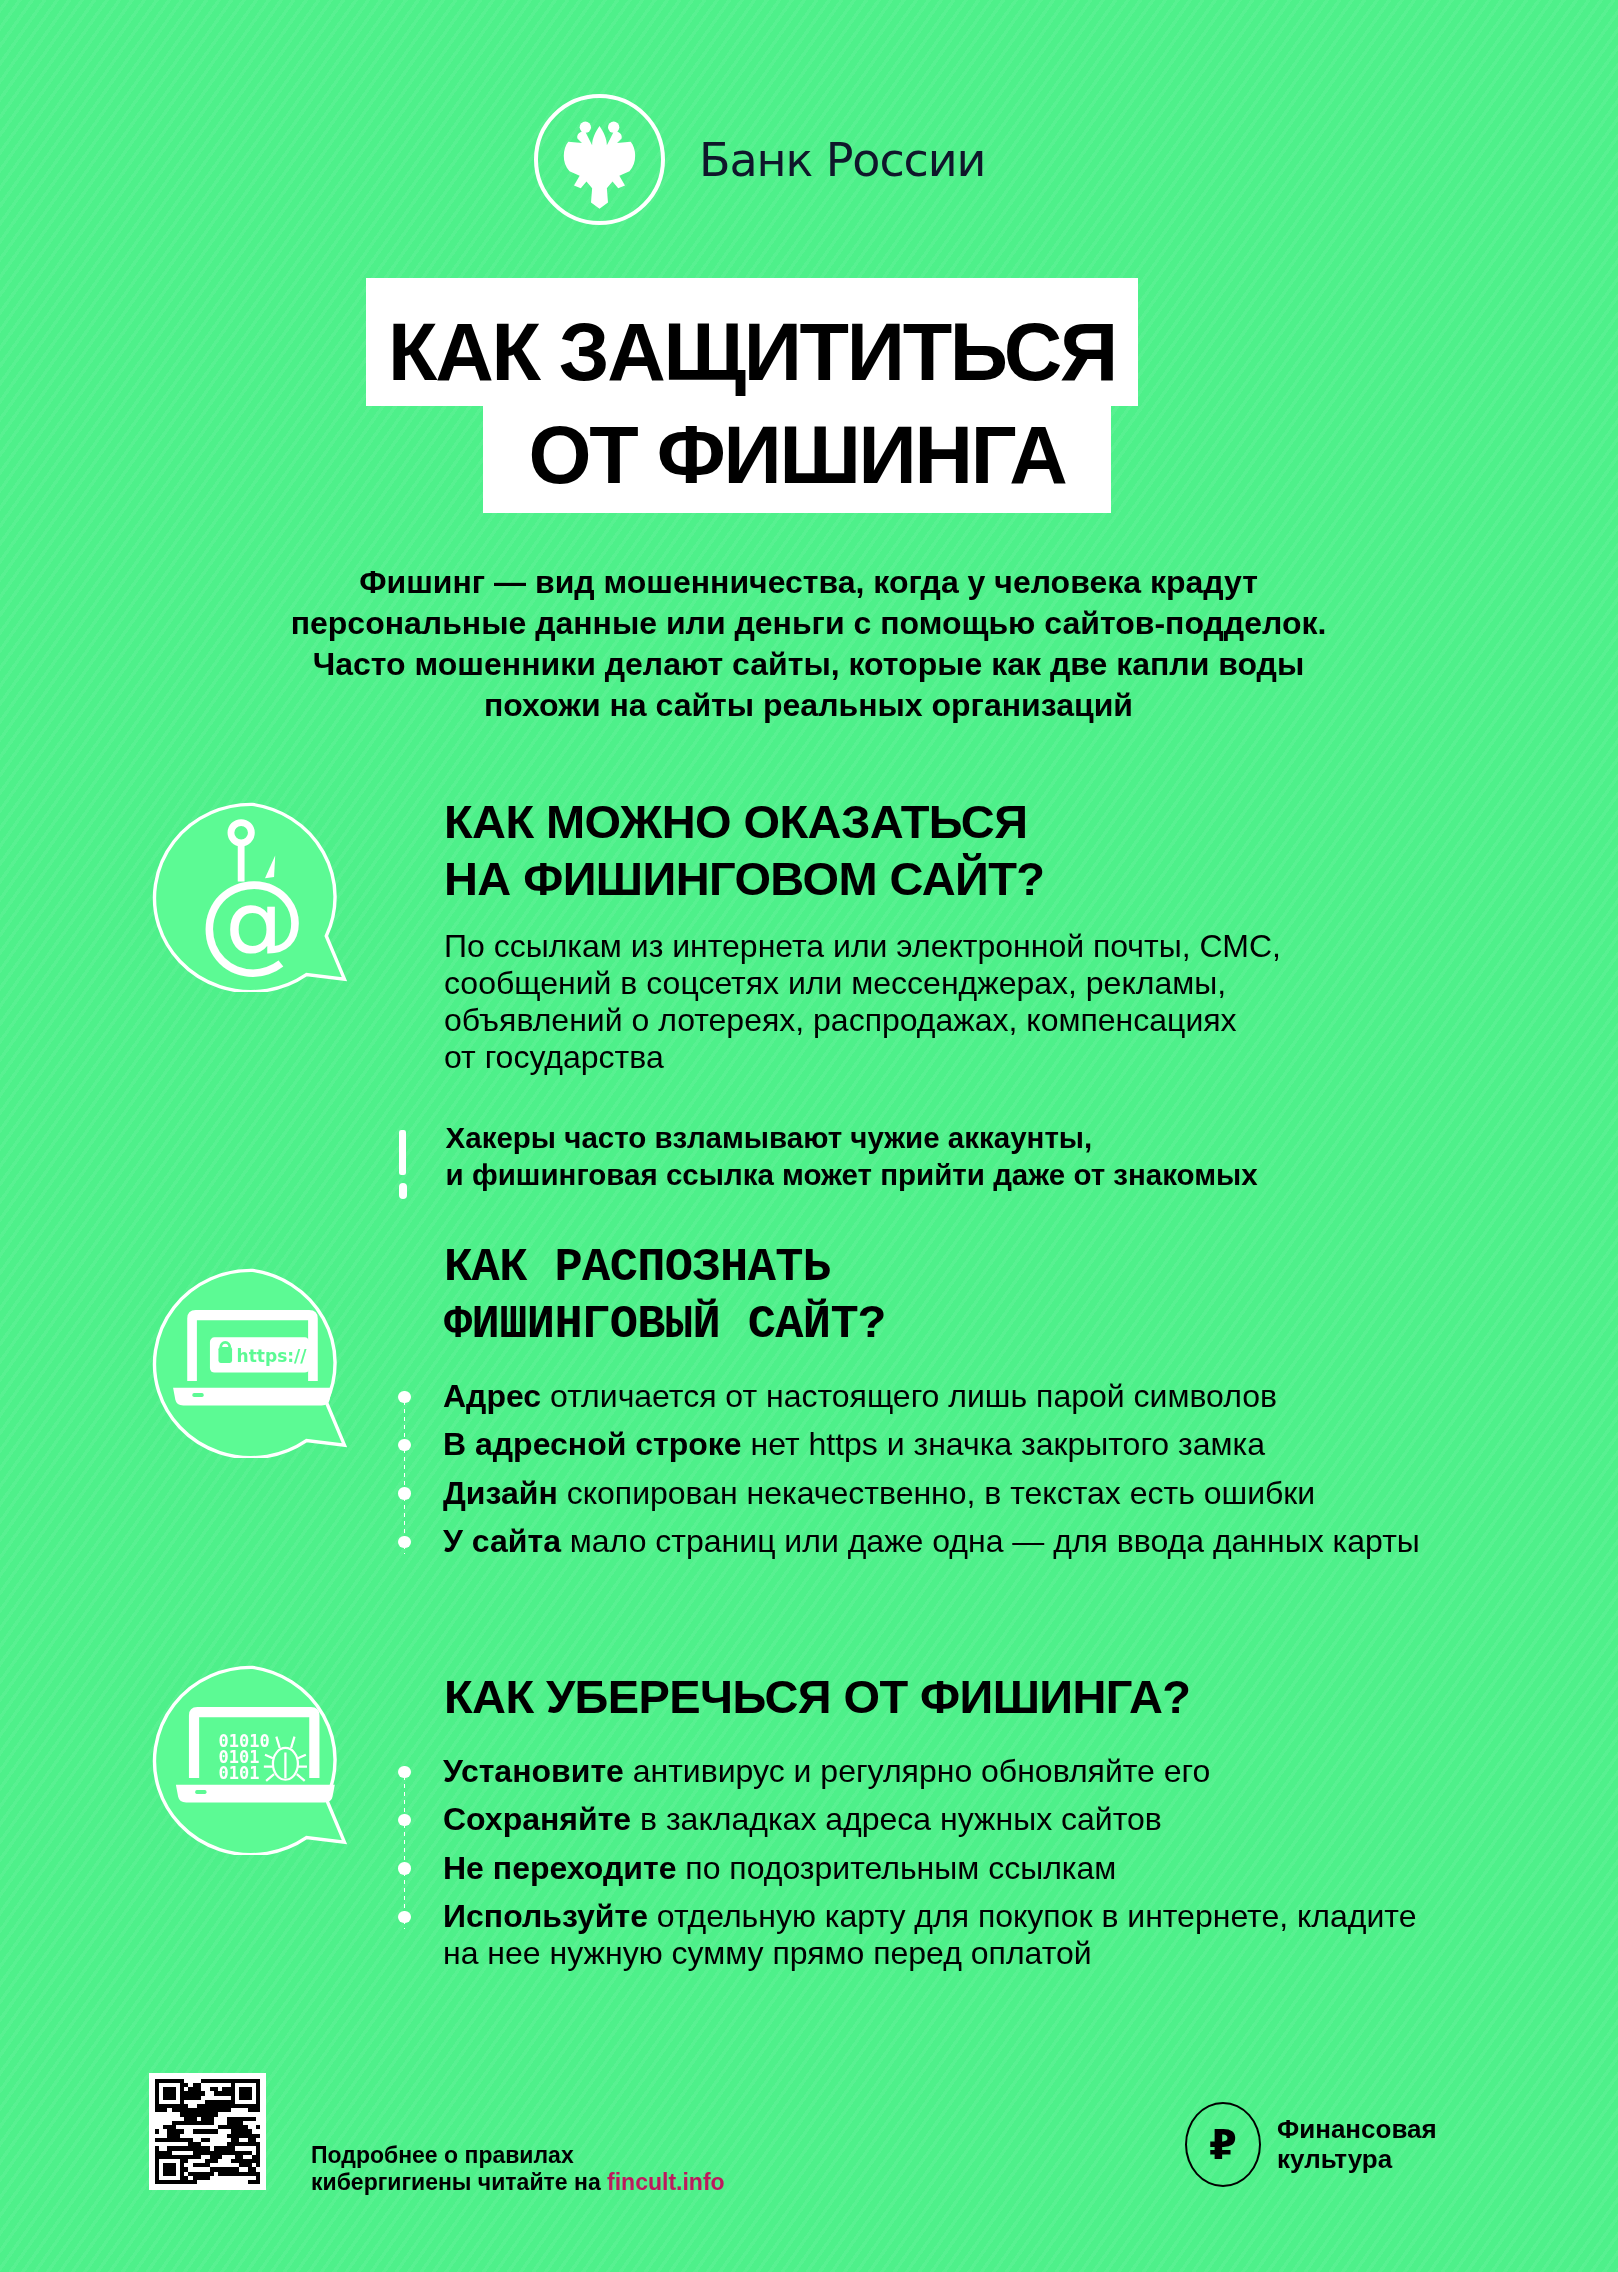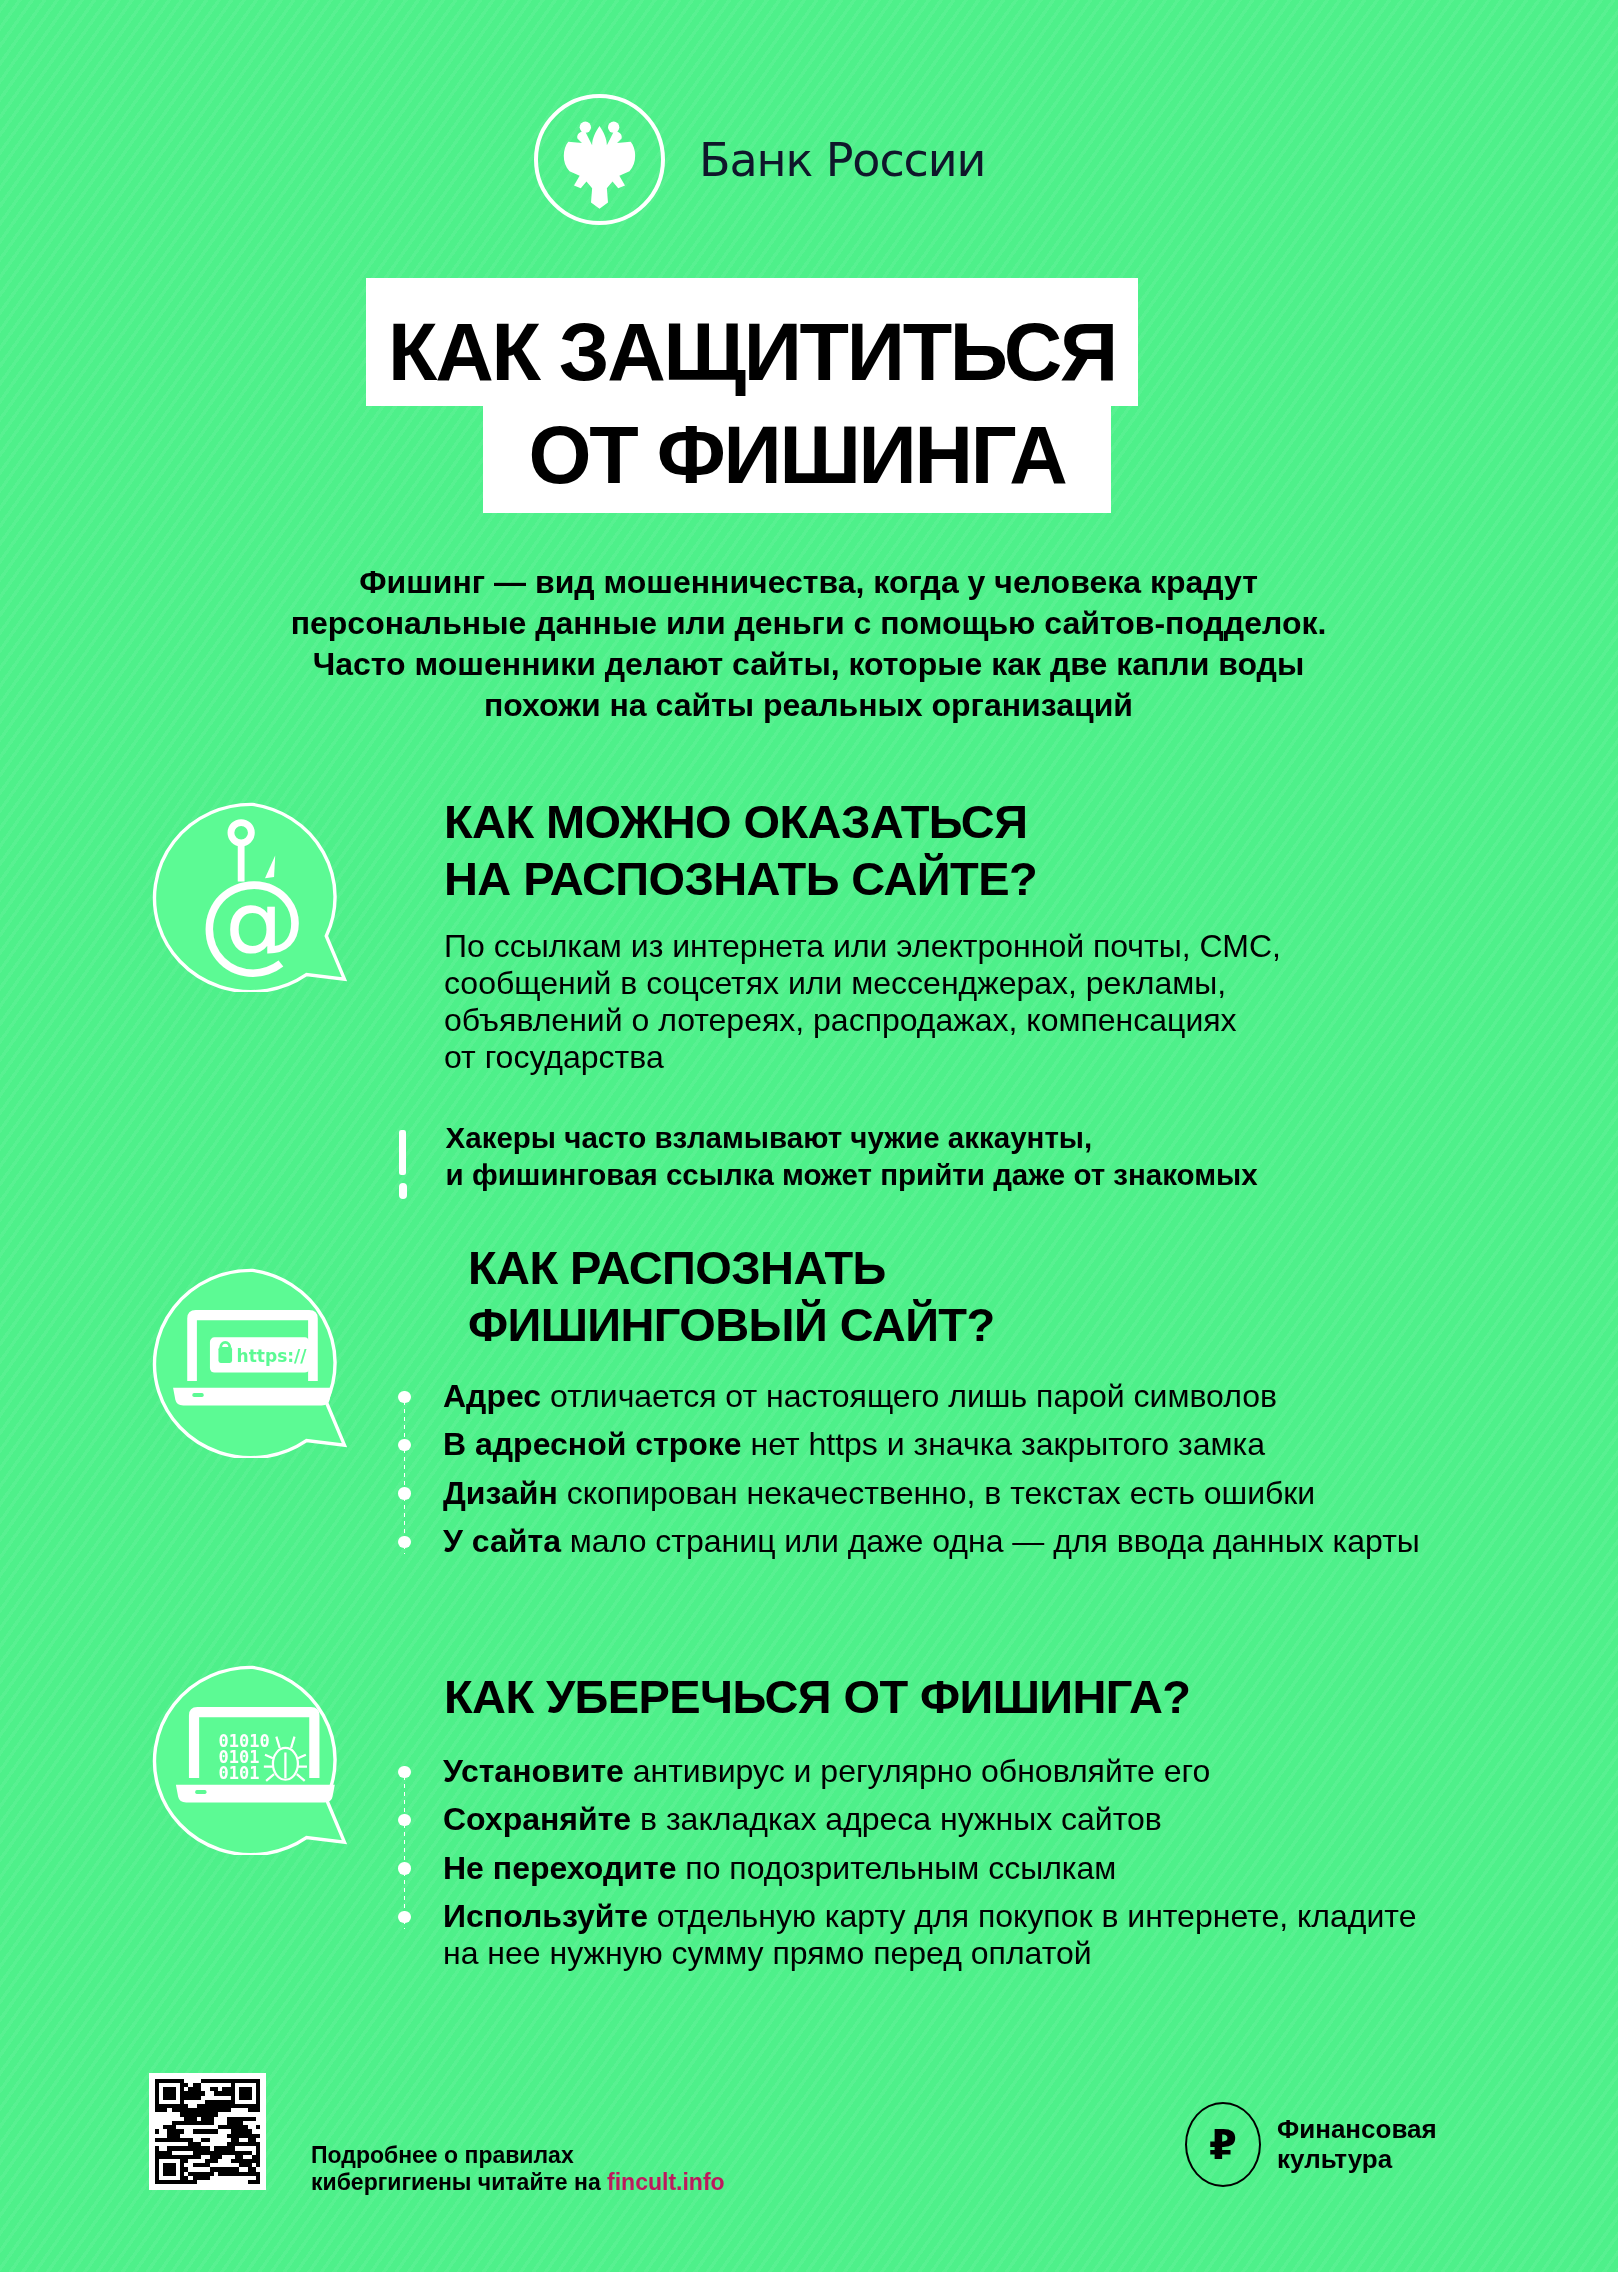--- a/index.html
+++ b/index.html
@@ -131,21 +131,21 @@
     <circle cx="180" cy="80" r="18" fill="none" stroke="#fff" stroke-width="12"></circle>
     <rect x="174" y="96" width="12" height="70" fill="#fff"></rect>
     <path d="M240 120 L222 160 L238 158 Z" fill="#fff"></path>
     <text x="200" y="300" text-anchor="middle" font-family="DejaVu Sans, sans-serif" font-size="190" fill="#fff">@</text>
   </svg>
 </div>
 
 <div class="abs" style="left:444px; top:793px; width:1079px;">
   <div class="sec-heading">
     <div>КАК МОЖНО ОКАЗАТЬСЯ</div>
-    <div>НА РАСПОЗНАТЬ САЙТЕ?</div>
+    <div>НА ФИШИНГОВОМ САЙТ?</div>
   </div>
   <div class="sec-body" style="margin-top:21px;">
     <div>По ссылкам из интернета или электронной почты, СМС,</div>
     <div>сообщений в соцсетях или мессенджерах, рекламы,</div>
     <div>объявлений о лотереях, распродажах, компенсациях</div>
     <div>от государства</div>
   </div>
 </div>
 
 <div class="abs warn">
@@ -165,21 +165,21 @@
     <path d="M85 225 L85 115 Q85 100 100 100 L300 100 Q315 100 315 115 L315 225 L298 225 L298 118 L102 118 L102 225 Z" fill="#fff"></path>
     <rect x="125" y="148" width="175" height="62" rx="8" fill="#fff"></rect>
     <rect x="140" y="165" width="24" height="28" rx="4" fill="#5cfa94"></rect>
     <path d="M144 166 A8 9 0 0 1 160 166" fill="none" stroke="#5cfa94" stroke-width="5"></path>
     <text x="172" y="192" font-family="DejaVu Sans, sans-serif" font-weight="700" font-size="30" fill="#5cfa94">https://</text>
     <path d="M60 237 L340 237 L336 258 Q334 268 322 268 L78 268 Q66 268 64 258 Z" fill="#fff"></path>
     <rect x="94" y="246" width="20" height="7" rx="3" fill="#5cfa94"></rect>
   </svg>
 </div>
 
-<div class="abs" style="left:468px; top:1239px; width:1079px;">
+<div class="abs" style="left:444px; top:1239px; width:1079px;font-family:Liberation Mono, monospace;">
   <div class="sec-heading">
     <div>КАК РАСПОЗНАТЬ</div>
     <div>ФИШИНГОВЫЙ САЙТ?</div>
   </div>
 </div>
 <div class="bullets" style="left:398px; top:1378px; width:1108px;">
   <div class="bullet-line" style="top:23px; height:153px;"></div>
   <div class="bullet-item"><span class="bullet-dot"></span><b>Адрес</b><span> отличается от настоящего лишь парой символов</span></div>
   <div class="bullet-item"><span class="bullet-dot"></span><b>В адресной строке</b><span> нет https и значка закрытого замка</span></div>
   <div class="bullet-item"><span class="bullet-dot"></span><b>Дизайн</b><span> скопирован некачественно, в текстах есть ошибки</span></div>

